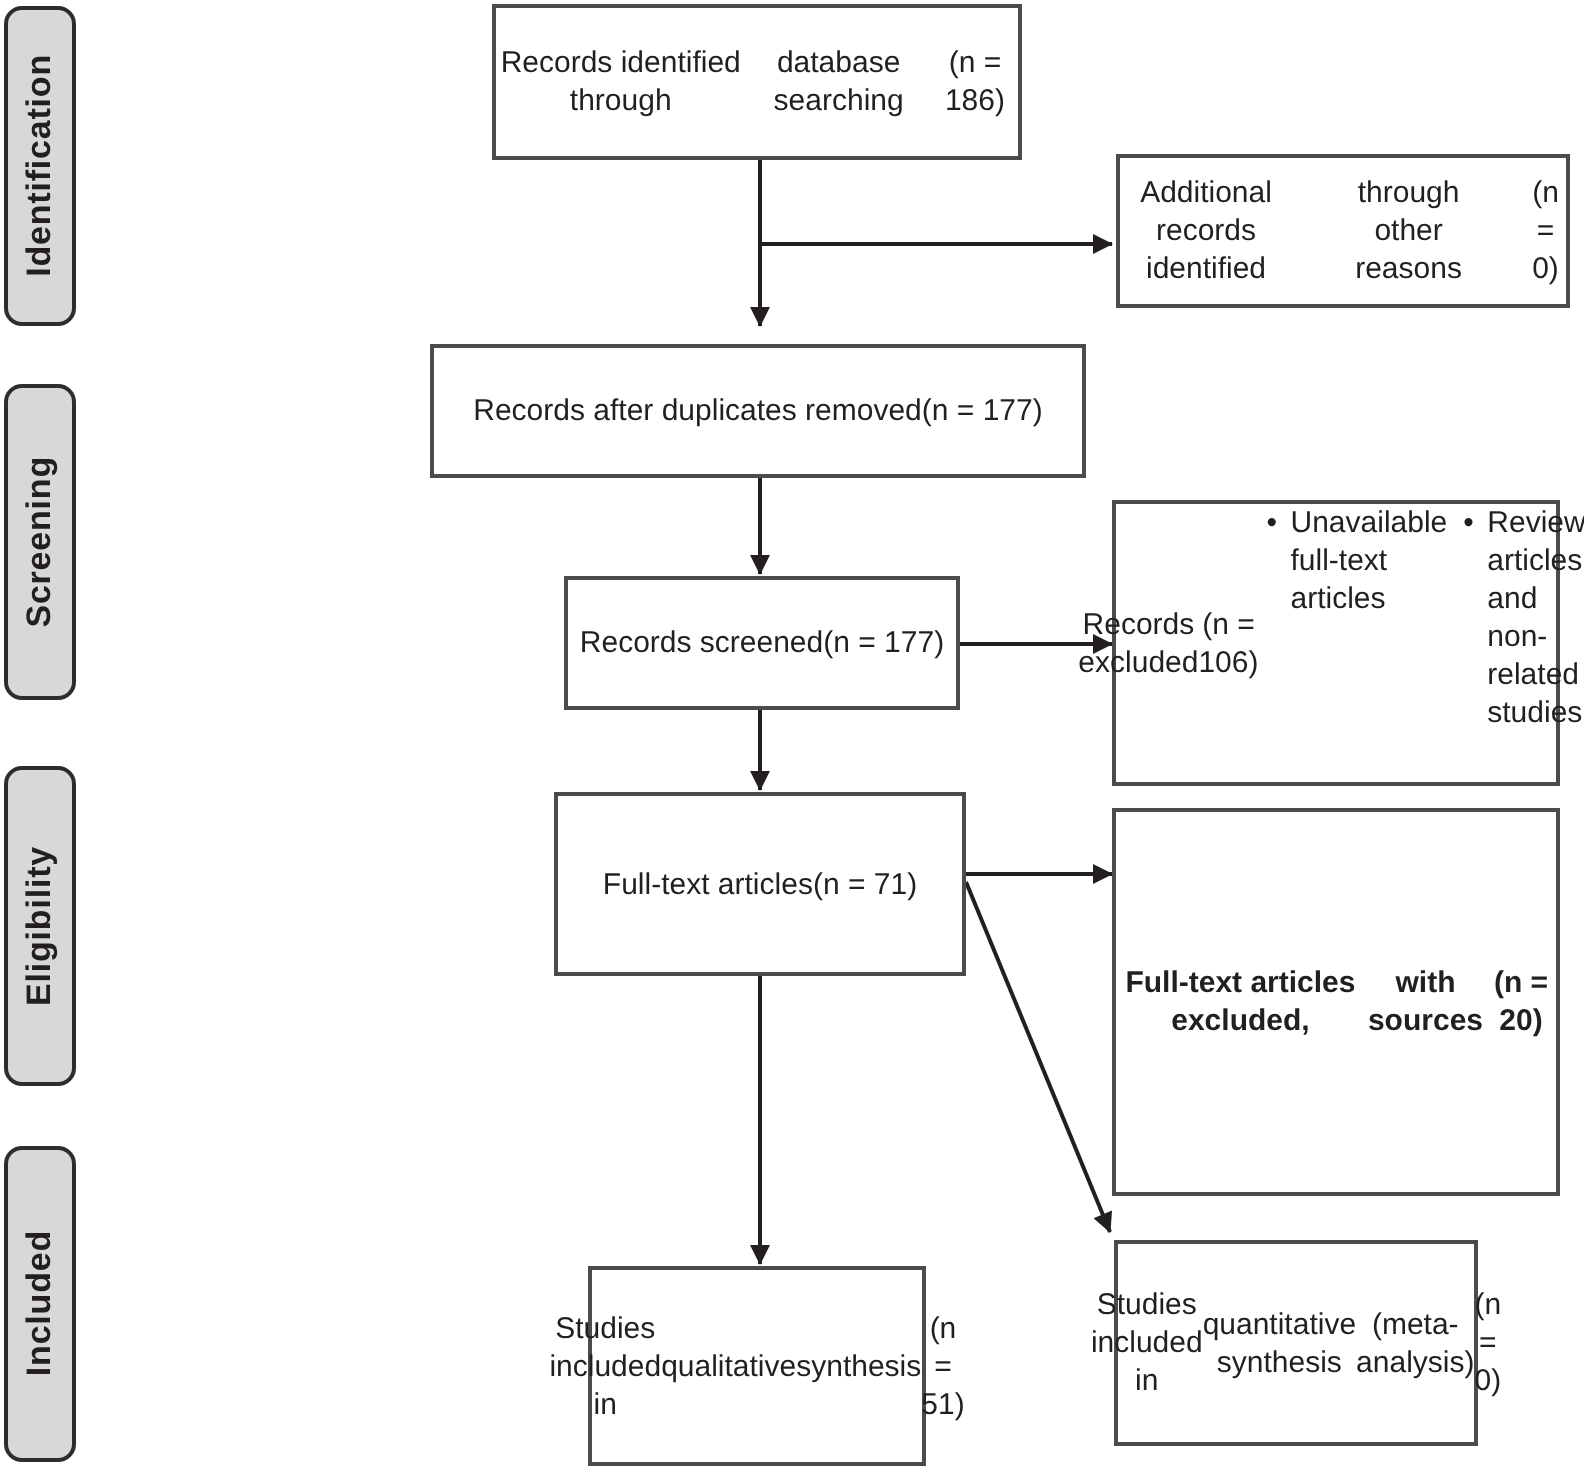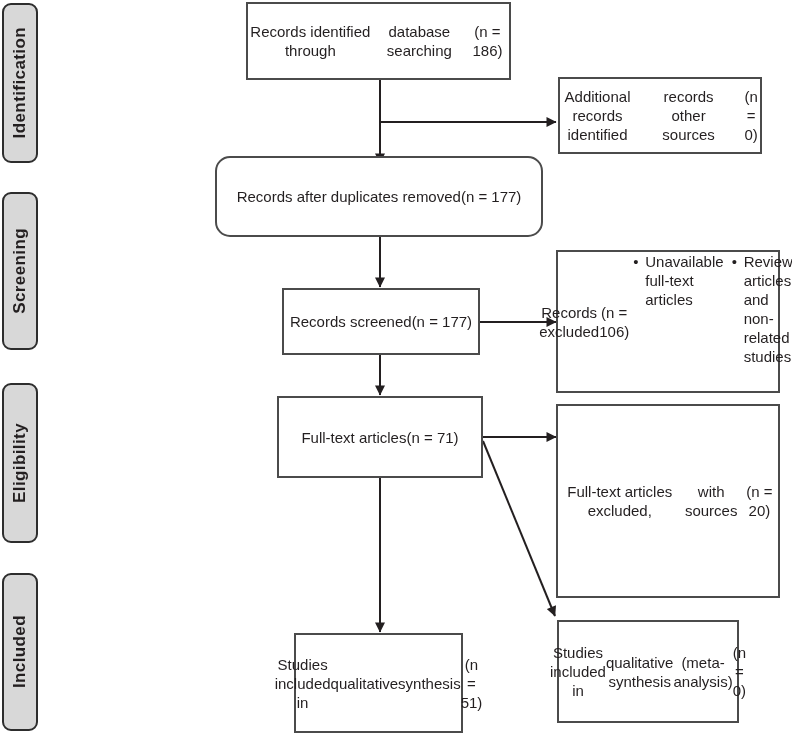--- a/index.html
+++ b/index.html
@@ -41,26 +41,26 @@
     background:#ffffff;
     border:2px solid #4b4b4b;
     box-sizing:border-box;
     display:flex; flex-direction:row;
     justify-content:center; align-items:center;
     font-size:15px; line-height:19px;
     text-align:center;
     color:#231f20;
   }
   .box-identified   { left:246px; top:2px;   width:265px; height:78px;  }
-  .box-additional   { left:558px; top:77px;  width:204px; height:77px;gap:24px;  }
-  .box-duplicates   { left:215px; top:156px; width:328px; height:81px;border-radius:15px;  }
+  .box-additional   { left:558px; top:77px;  width:227px; height:77px;gap:24px;  }
+  .box-duplicates   { left:215px; top:172px; width:328px; height:67px;  }
   .box-screened     { left:282px; top:288px; width:198px; height:67px;  }
   .box-excluded     { left:556px; top:250px; width:224px; height:143px; }
-  .box-fulltext     { left:277px; top:396px; width:206px; height:82px;  }
-  .box-ft-excluded  { left:556px; top:404px; width:224px; height:194px; }
+  .box-fulltext     { left:277px; top:396px; width:206px; height:92px;  }
+  .box-ft-excluded  { left:556px; top:404px; width:224px; height:194px;font-weight:bold; }
   .box-qualitative  { left:294px; top:633px; width:169px; height:100px; }
   .box-quantitative { left:557px; top:620px; width:182px; height:103px; }
 
   .bullet {
     position:relative;
     align-self:stretch;
     text-align:left;
     padding-left:16px; padding-right:4px;
     box-sizing:border-box;
   }
@@ -112,21 +112,21 @@
   </svg>
 
   <div class="fbox box-identified">
     <div>Records identified through</div>
     <div>database searching</div>
     <div>(n = 186)</div>
   </div>
 
   <div class="fbox box-additional">
     <div>Additional records identified</div>
-    <div>records other sources</div>
+    <div>through other reasons</div>
     <div>(n = 0)</div>
   </div>
 
   <div class="fbox box-duplicates">
     <div>Records after duplicates removed</div>
     <div>(n = 177)</div>
   </div>
 
   <div class="fbox box-screened">
     <div>Records screened</div>
@@ -153,18 +153,18 @@
 
   <div class="fbox box-qualitative">
     <div>Studies included in</div>
     <div>qualitative</div>
     <div>synthesis</div>
     <div>(n = 51)</div>
   </div>
 
   <div class="fbox box-quantitative">
     <div>Studies included in</div>
-    <div>qualitative synthesis</div>
+    <div>quantitative synthesis</div>
     <div>(meta-analysis)</div>
     <div>(n = 0)</div>
   </div>
 
 </div>
 
 </body></html>

